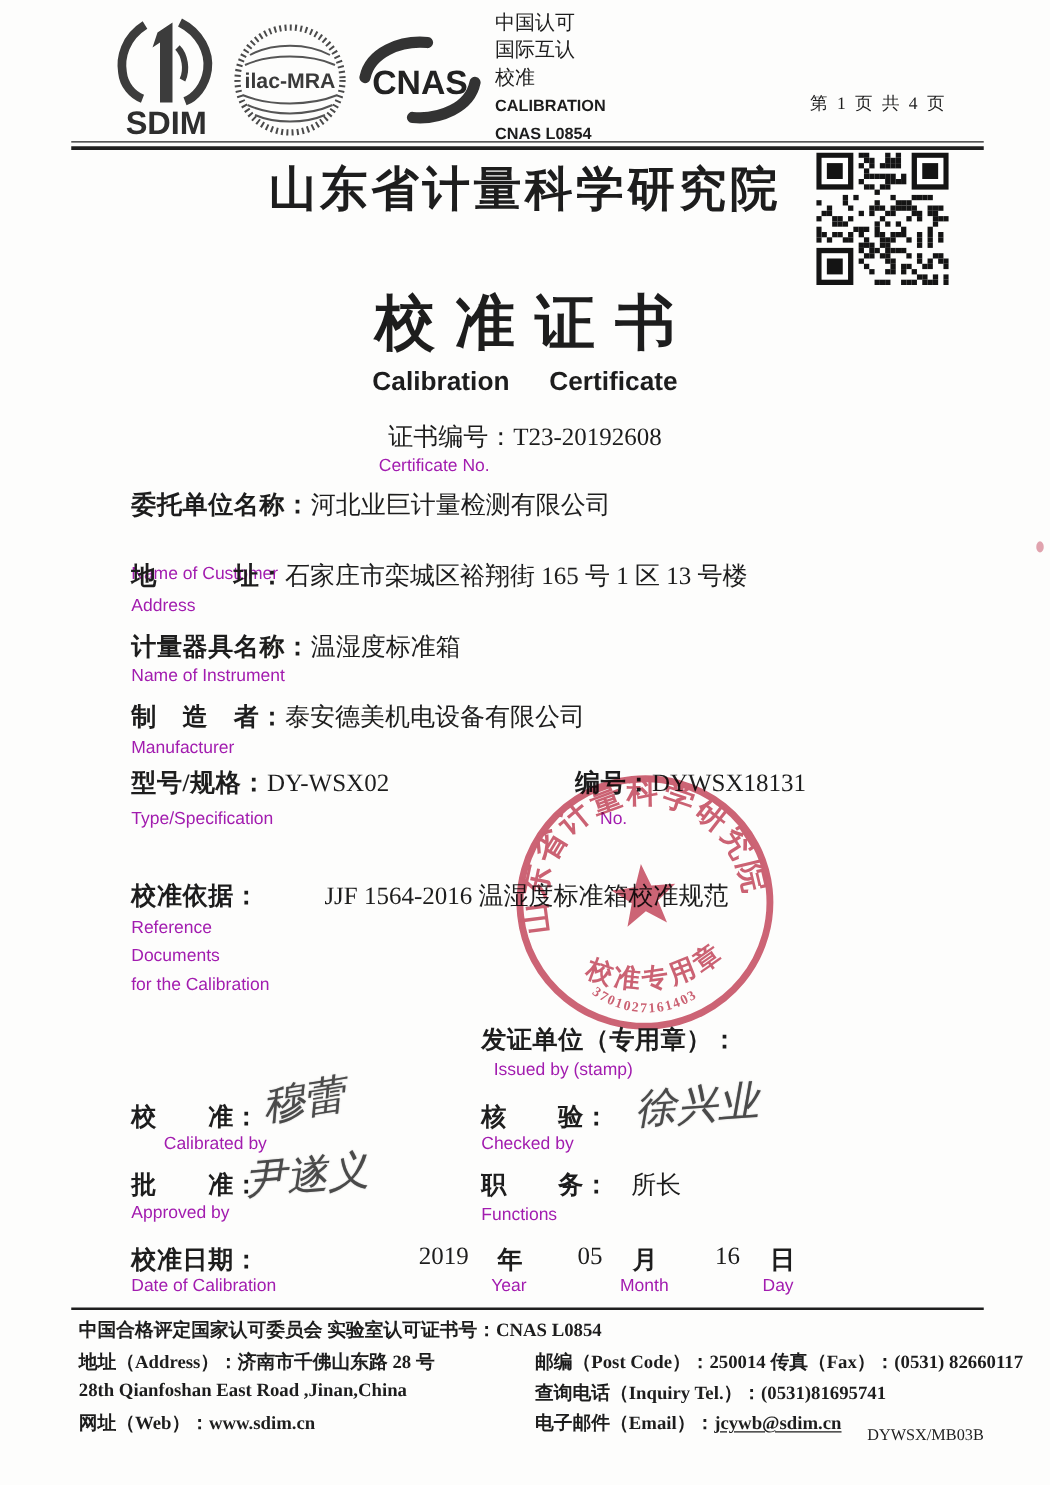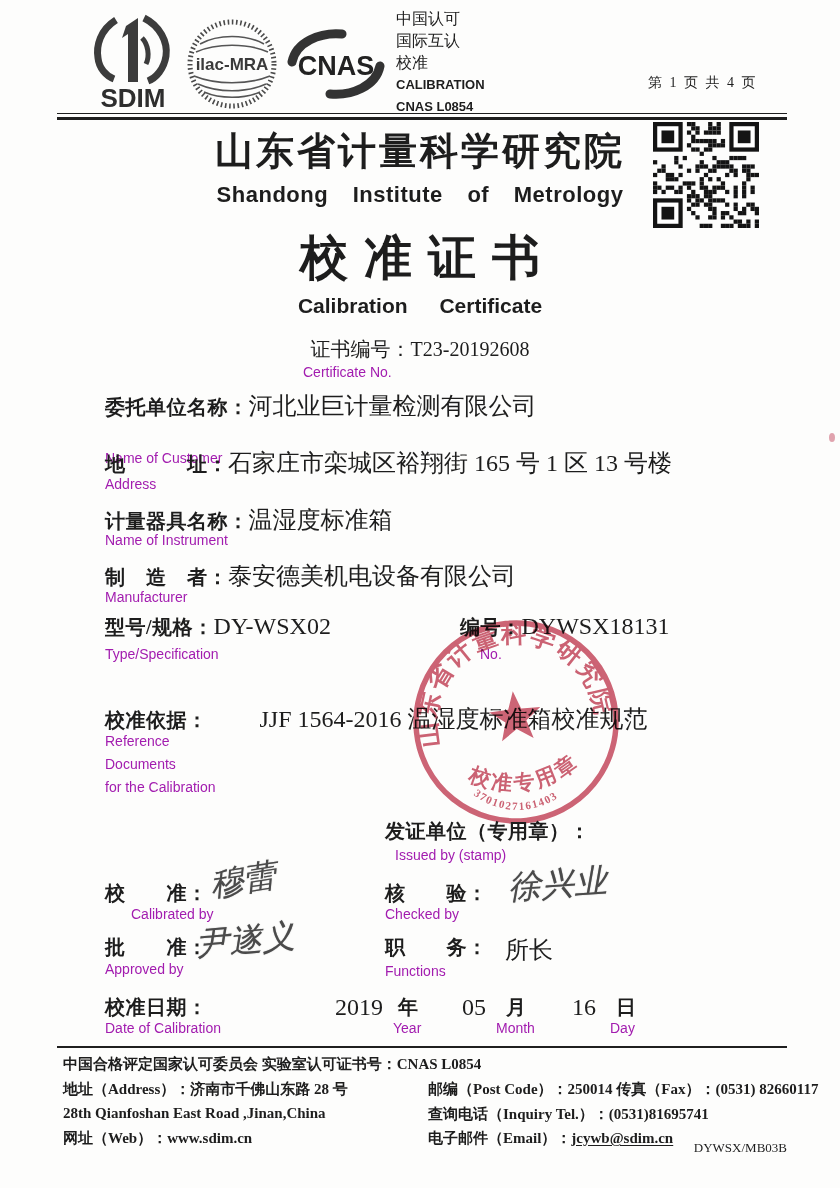--- a/index.html
+++ b/index.html
@@ -10,21 +10,21 @@
   .rule{background:#1f1f1f;}
   .accr-cn{font-size:16px;line-height:22px;font-weight:500;}
   .accr-en{font-family:"Liberation Sans",sans-serif;font-weight:bold;font-size:13px;line-height:22px;}
   .pageinfo{font-size:14px;letter-spacing:2px;}
   .inst-cn{font-size:38px;font-weight:bold;letter-spacing:3px;text-align:center;}
   .inst-en{font-family:"Liberation Sans",sans-serif;font-size:22px;font-weight:bold;word-spacing:18px;text-align:center;letter-spacing:.5px;}
   .title-cn{font-size:48px;font-weight:bold;letter-spacing:16px;text-align:center;text-indent:16px;}
   .title-en{font-family:"Liberation Sans",sans-serif;font-size:21px;font-weight:bold;word-spacing:26px;text-align:center;}
   .certline{font-size:20px;text-align:center;font-weight:500;}
   .flabel{font-size:20px;font-weight:600;letter-spacing:.5px;}
-  .fvalue{font-size:24px;font-weight:500;}
+  .fvalue{font-size:20px;font-weight:500;}
   .sub-en{font-family:Liberation Sans, sans-serif;font-size:14px;color:#a21caf;}
   .sig{font-size:33px;color:#4a4a4a;font-style:italic;font-weight:500;
        text-shadow:0 0 1px rgba(70,70,70,.55);white-space:nowrap;}
   .footer-t{font-size:15px;font-weight:700;}
   .speck{width:6px;height:9px;border-radius:50%;background:rgba(200,90,110,.55);}
   .stampwrap{transform:rotate(-6deg);mix-blend-mode:multiply;opacity:.88;}
   u{text-underline-offset:2px;}
 </style>
 </head>
 <body>
@@ -68,21 +68,20 @@
     <div class="accr-en">CALIBRATION</div>
     <div class="accr-en">CNAS L0854</div>
   </div>
 
   <div class="abs cn pageinfo" style="left:648px;top:74px;">第 1 页 共 4 页</div>
 
   <div class="abs rule" style="left:57px;top:113px;width:730px;height:1px;"></div>
   <div class="abs rule" style="left:57px;top:117px;width:730px;height:3px;"></div>
 
   <div class="abs cn inst-cn" style="left:100px;top:126px;width:640px;">山东省计量科学研究院</div>
-  <div class="abs inst-en" style="left:100px;top:182px;width:640px;">Shandong Institute of Metrology</div>
 
   <div class="abs" style="left:653px;top:122px;">
     <svg id="qr" width="106" height="106" viewBox="0 0 106 106">
         <rect x="33.92" y="0" width="4.24" height="4.24" fill="#141414"></rect>
         <rect x="38.160000000000004" y="0" width="4.24" height="4.24" fill="#141414"></rect>
         <rect x="55.120000000000005" y="0" width="4.24" height="4.24" fill="#141414"></rect>
         <rect x="63.6" y="0" width="4.24" height="4.24" fill="#141414"></rect>
         <rect x="38.160000000000004" y="4.24" width="4.24" height="4.24" fill="#141414"></rect>
         <rect x="42.400000000000006" y="4.24" width="4.24" height="4.24" fill="#141414"></rect>
         <rect x="55.120000000000005" y="4.24" width="4.24" height="4.24" fill="#141414"></rect>

